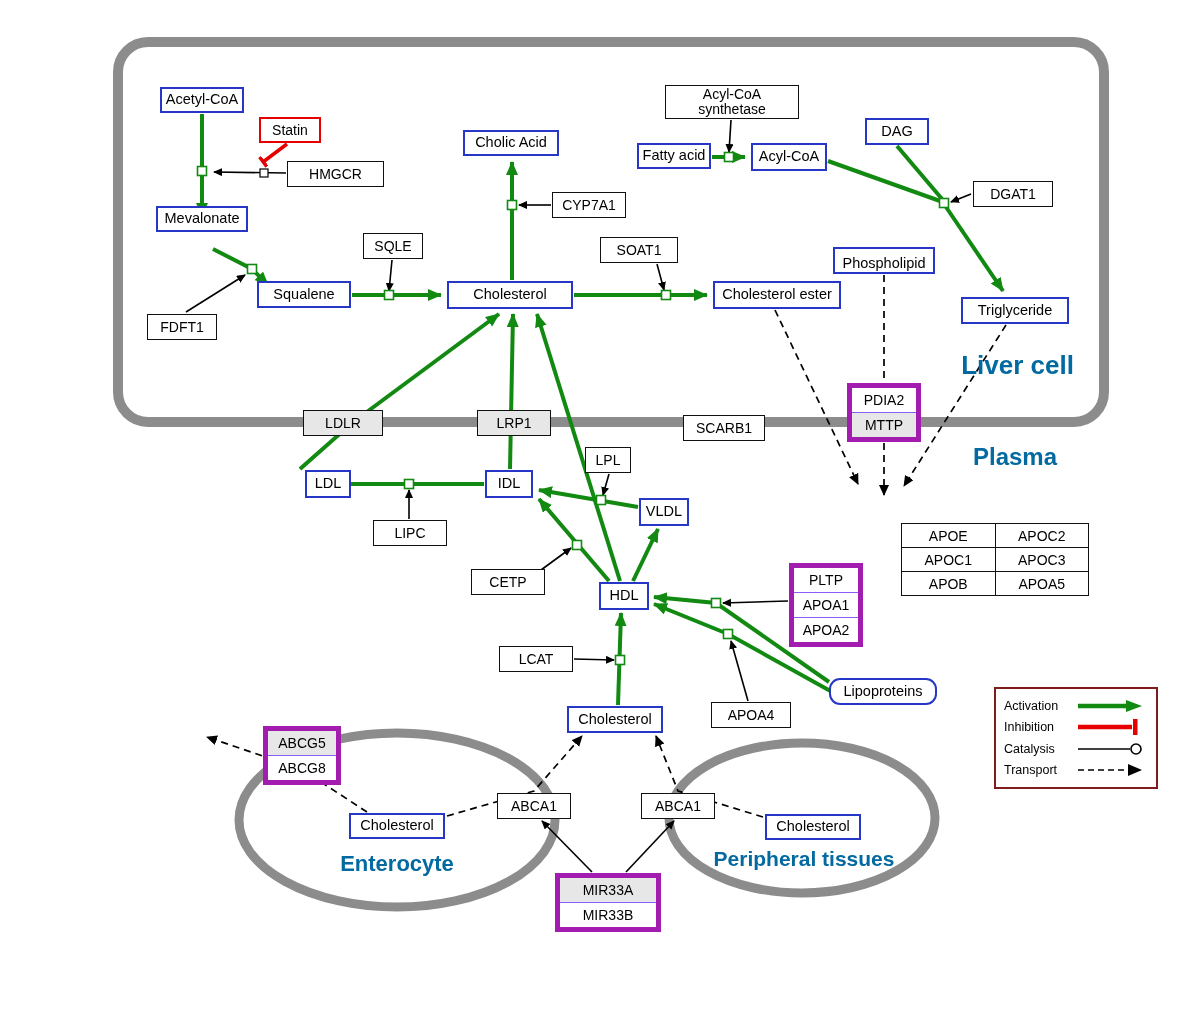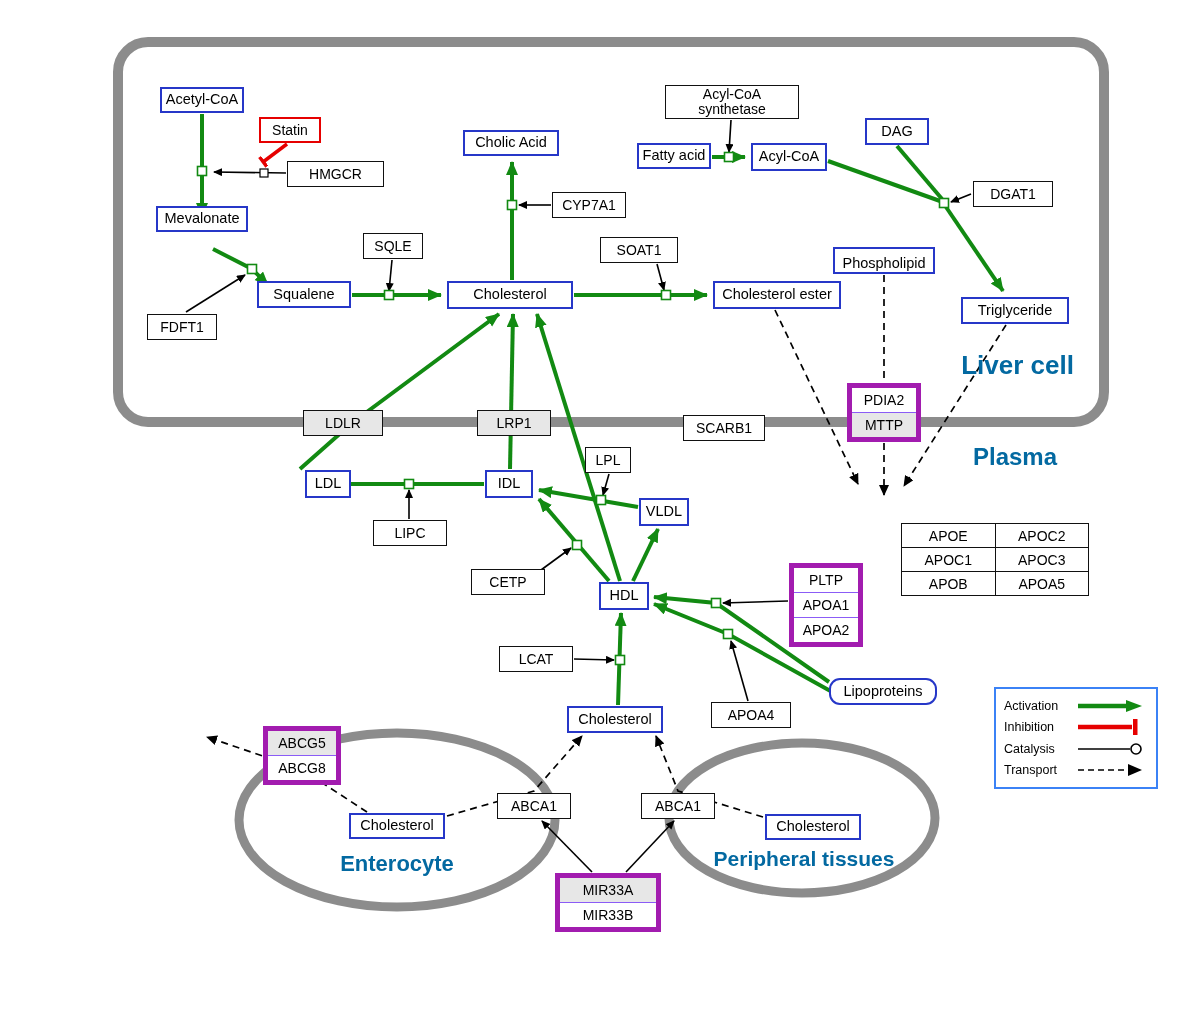--- a/index.html
+++ b/index.html
@@ -11,21 +11,21 @@
         text-align:center;background:#fff;border:1px solid #111;font-size:14px;line-height:1.05;color:#000;padding:1px 2px;}
   .node.metabolite{border:2px solid #2637C8;font-size:14.5px;}
   .node.inhibitor{border:2px solid #E60000;}
   .node.shaded{background:#e7e7e7;}
   .stackbox{position:absolute;box-sizing:border-box;display:grid;gap:1px;background:#8b5cf6;border:5px solid #a21caf;grid-auto-rows:24px;}
   .stackbox .cell{background:#fff;display:flex;align-items:center;justify-content:center;font-size:14px;color:#000;}
   .cell.shaded{background:#e7e7e7;}
   .tablebox{position:absolute;box-sizing:border-box;display:grid;grid-template-columns:1fr 1fr;gap:1px;background:#111;border:1px solid #111;}
   .tablebox .cell{background:#fff;display:flex;align-items:center;justify-content:center;font-size:14px;height:23px;color:#000;}
   .comp-label{position:absolute;color:#0369a1;font-weight:bold;z-index:2;text-align:center;}
-  #legend{position:absolute;left:994px;top:687px;width:164px;height:102px;border:2px solid #3b82f6;background:#fff;
+  #legend{position:absolute;left:994px;top:687px;width:164px;height:102px;border:2px solid #7f1d1d;background:#fff;
           z-index:2;display:flex;flex-direction:column;justify-content:space-evenly;padding:4px 8px;box-sizing:border-box;}
   .legend-row{display:flex;align-items:center;justify-content:space-between;}
   .legend-row .lbl{font-size:12.5px;color:#000;}
   .legend-row .sym{display:flex;align-items:center;}
 </style>
 </head>
 <body>
 
 <div id="canvas">
   <svg id="edge-svg" width="1200" height="1013">

